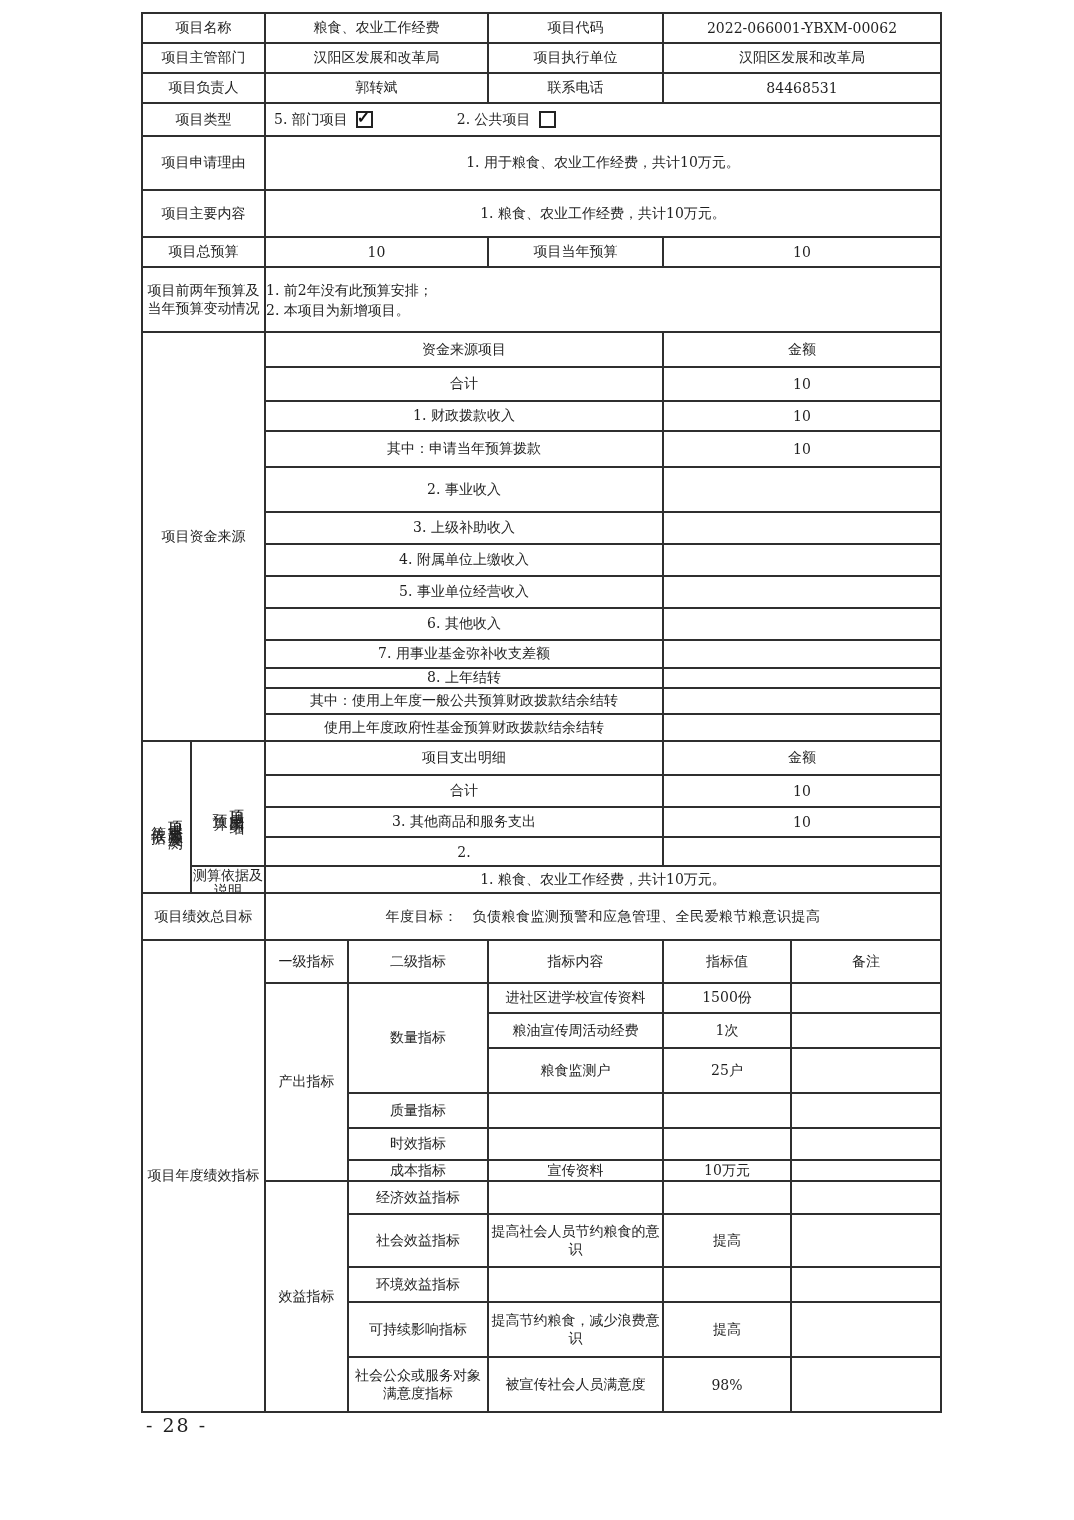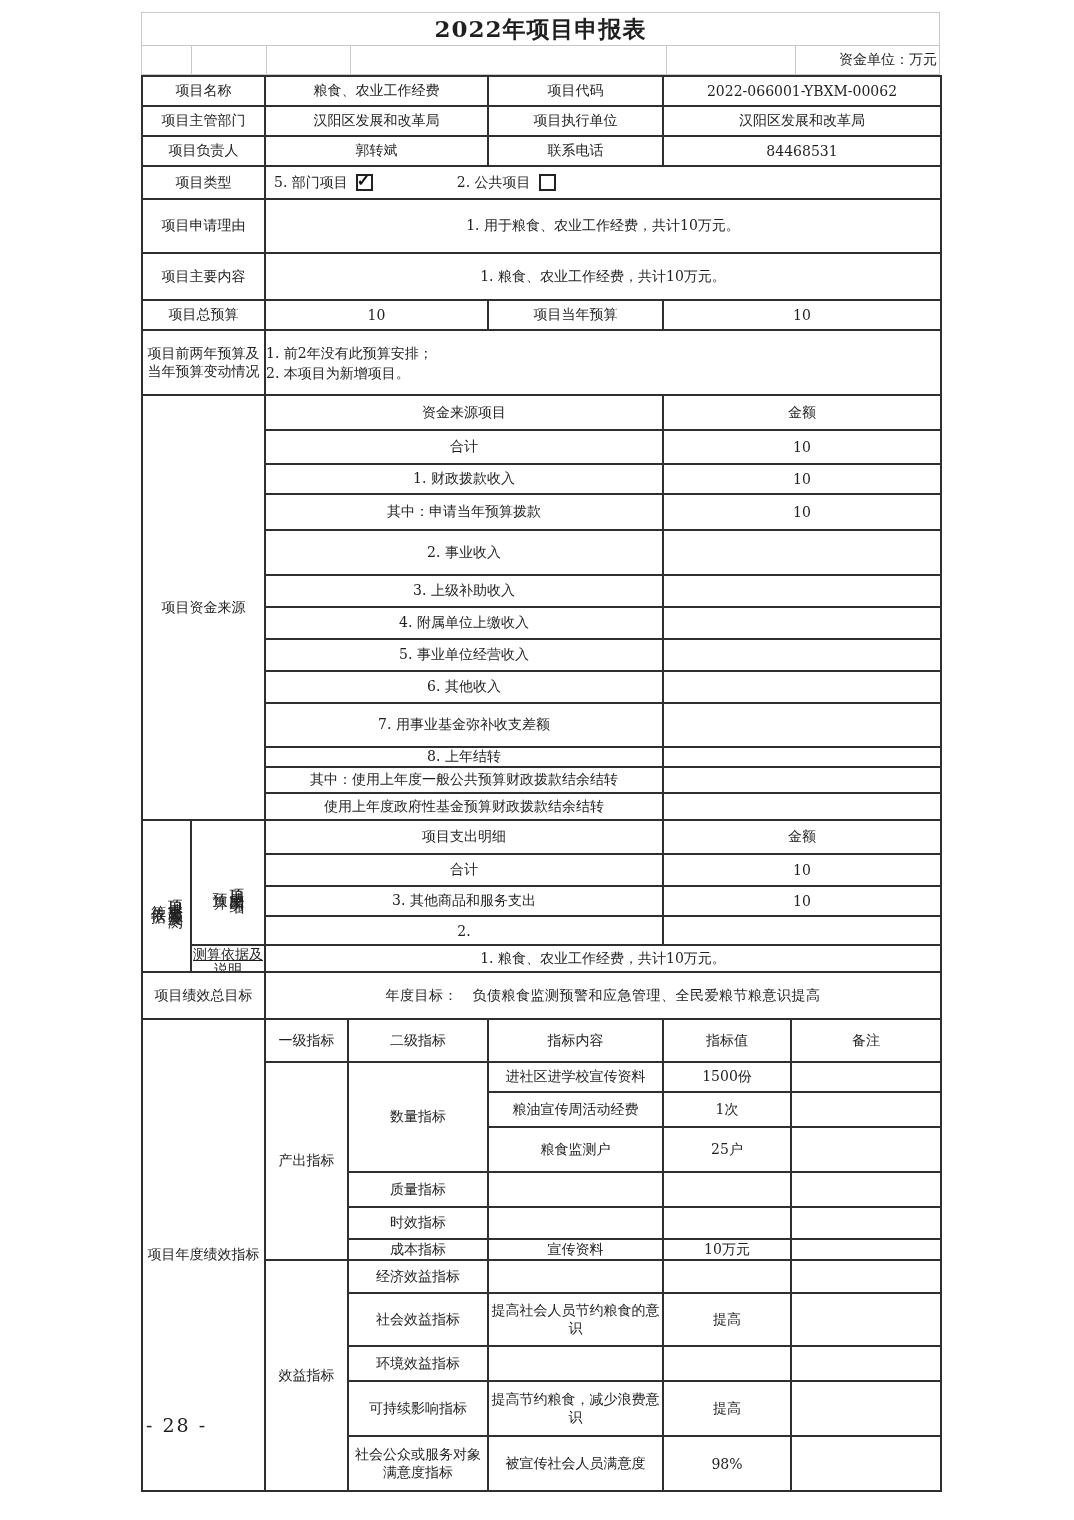--- a/index.html
+++ b/index.html
@@ -23,49 +23,40 @@
     padding:0;overflow:hidden;word-break:break-all;
   }
   td.left{text-align:left;padding-left:6px;padding-right:4px;}
   td.indent-sm{text-align:left;padding-left:10px;}
   td.indent-md{text-align:left;padding-left:18px;}
   td.indent-lg{text-align:left;padding-left:68px;}
   td.lbl{padding-left:2px;padding-right:2px;}
   .two-line div{line-height:20px;text-align:left;}
   .vwrap{display:flex;flex-direction:row;align-items:center;justify-content:center;}
   .vtext{writing-mode:vertical-rl;letter-spacing:2px;font-size:15px;line-height:17px;}
-  td.basis-lbl{font-size:13px;line-height:15px;vertical-align:top;padding-top:3px;text-decoration:underline;}
+  td.basis-lbl{font-size:13px;line-height:15px;vertical-align:top;padding-top:3px;}
   .basis-clip{height:24px;overflow:hidden;}
   .checkbox{
     display:inline-block;width:13px;height:13px;border:2px solid #222;position:relative;
     vertical-align:-2px;margin-left:8px;background:#fff;
   }
   .checkbox.checked::after{
     content:"✓";position:absolute;left:-1px;top:-5px;font-size:16px;font-weight:bold;color:#111;
   }
   .type-row{display:flex;align-items:center;text-align:left;padding-left:8px;}
   .type-gap{display:inline-block;width:84px;}
   .page-number{position:absolute;left:146px;top:1414px;font-size:19px;letter-spacing:2px;z-index:2;}
   .goal-text{letter-spacing:0.5px;}
 </style>
 </head>
 <body>
 
 <div class="doc">
 
-  <div class="title-box">2022年项目申报表</div>
-
-  <div class="unit-row">
-    <div class="unit-cell" style="width:49px"></div>
-    <div class="unit-cell" style="width:74px"></div>
-    <div class="unit-cell" style="width:83px"></div>
-    <div class="unit-cell" style="width:315px"></div>
-    <div class="unit-cell" style="width:128px"></div>
-    <div class="unit-cell" style="flex:1">资金单位：万元</div>
-  </div>
+
 
   <table class="main">
     <colgroup>
       <col style="width:49px">
         <col style="width:74px">
         <col style="width:83px">
       <col style="width:140px">
         <col style="width:175px">
         <col style="width:128px">
         <col style="width:150px">
@@ -158,21 +149,21 @@
       <td colspan="2"></td>
     </tr>
     <tr style="height:32px">
       <td colspan="3" class="indent-sm">5. 事业单位经营收入</td>
       <td colspan="2"></td>
     </tr>
     <tr style="height:32px">
       <td colspan="3" class="indent-sm">6. 其他收入</td>
       <td colspan="2"></td>
     </tr>
-    <tr style="height:44px">
+    <tr style="height:28px">
       <td colspan="3" class="indent-sm">7. 用事业基金弥补收支差额</td>
       <td colspan="2"></td>
     </tr>
     <tr style="height:19px">
       <td colspan="3" class="indent-sm">8. 上年结转</td>
       <td colspan="2"></td>
     </tr>
     <tr style="height:26px">
       <td colspan="3" class="indent-md">其中：使用上年度一般公共预算财政拨款结余结转</td>
       <td colspan="2"></td>

